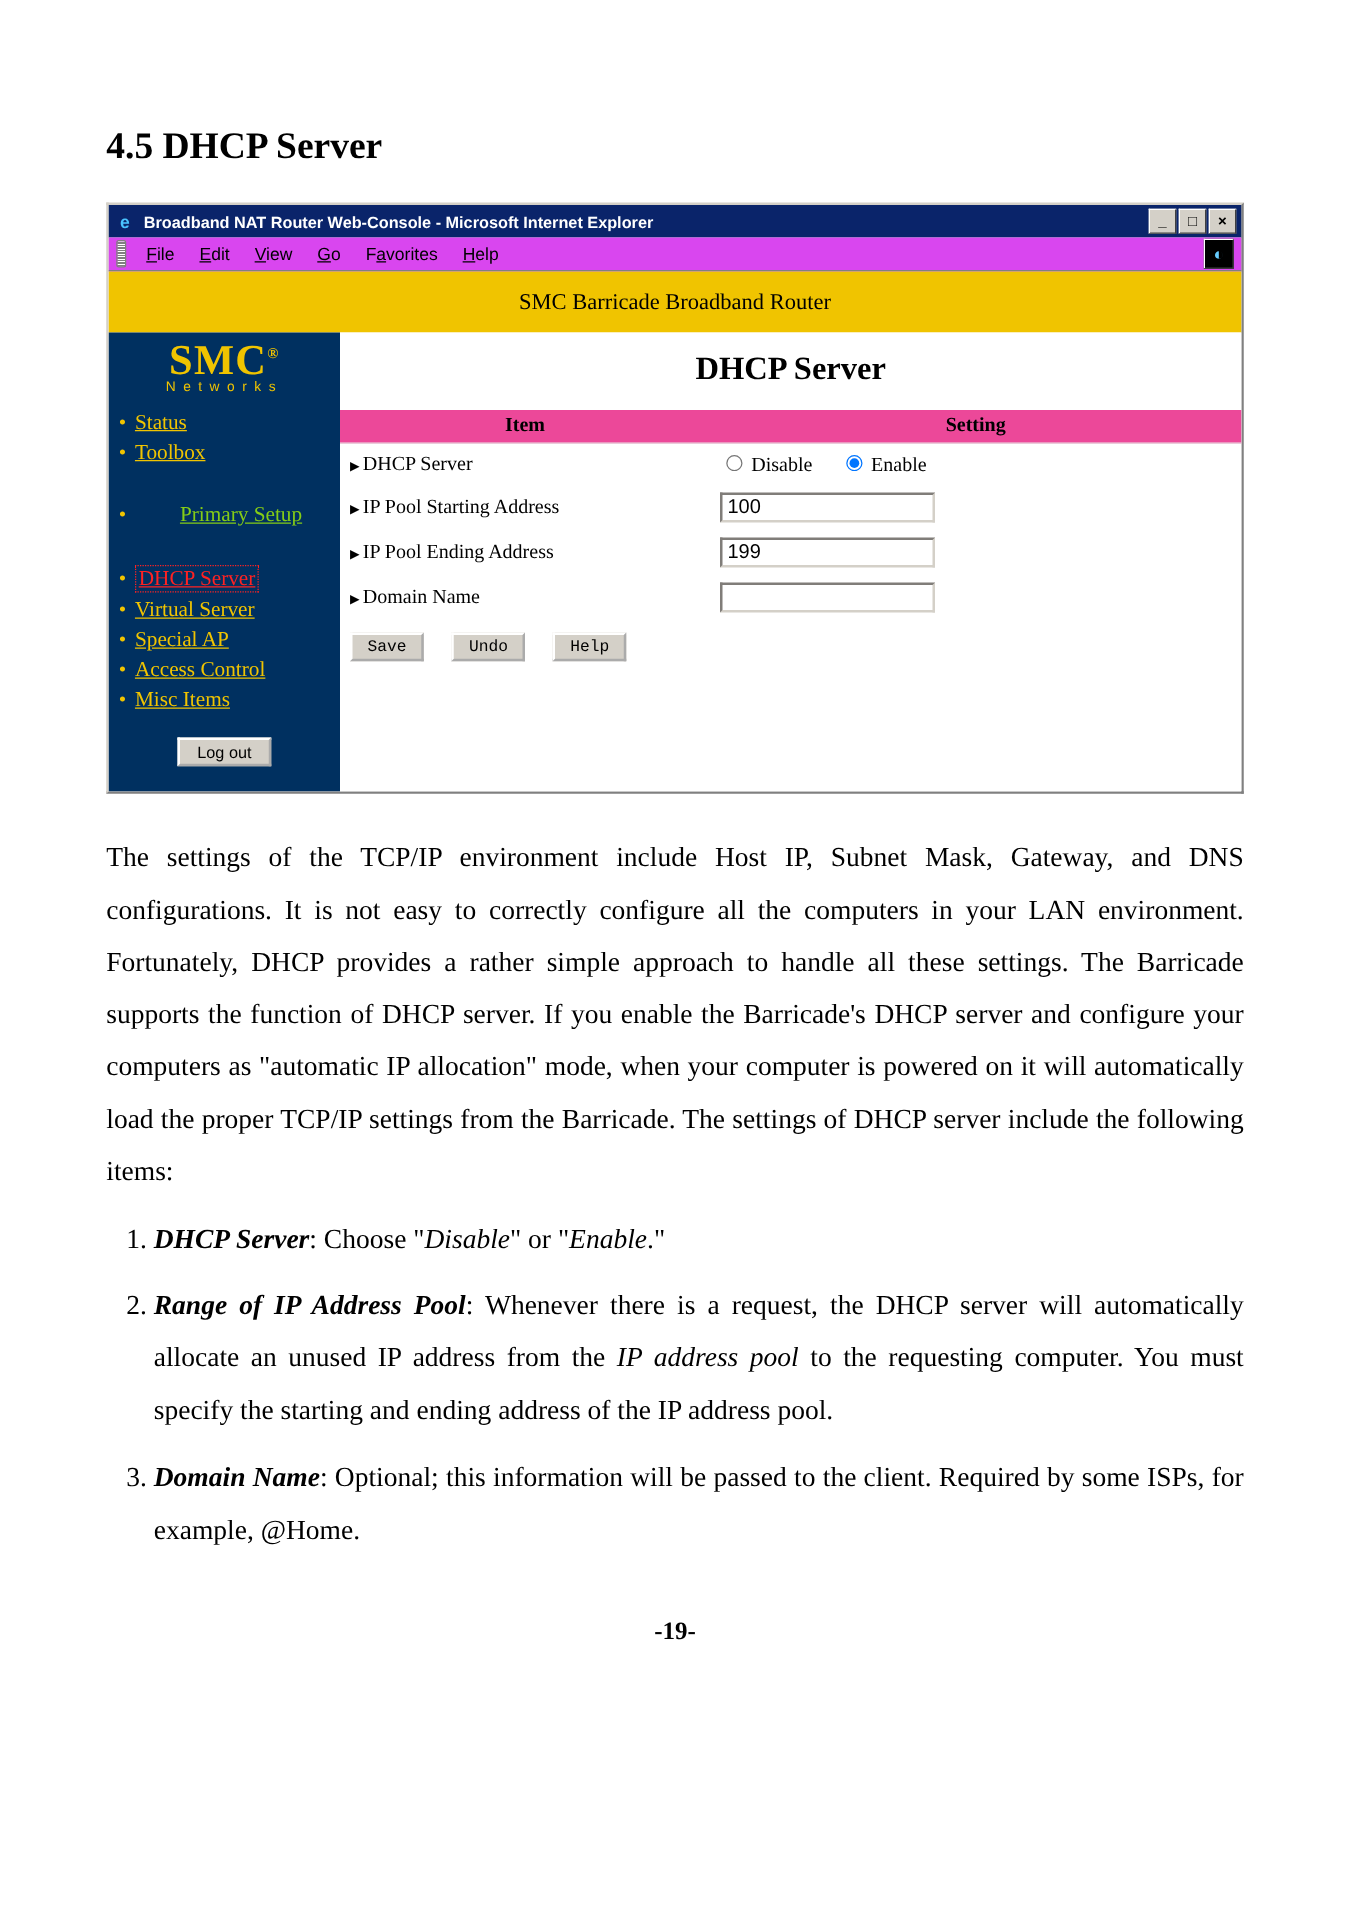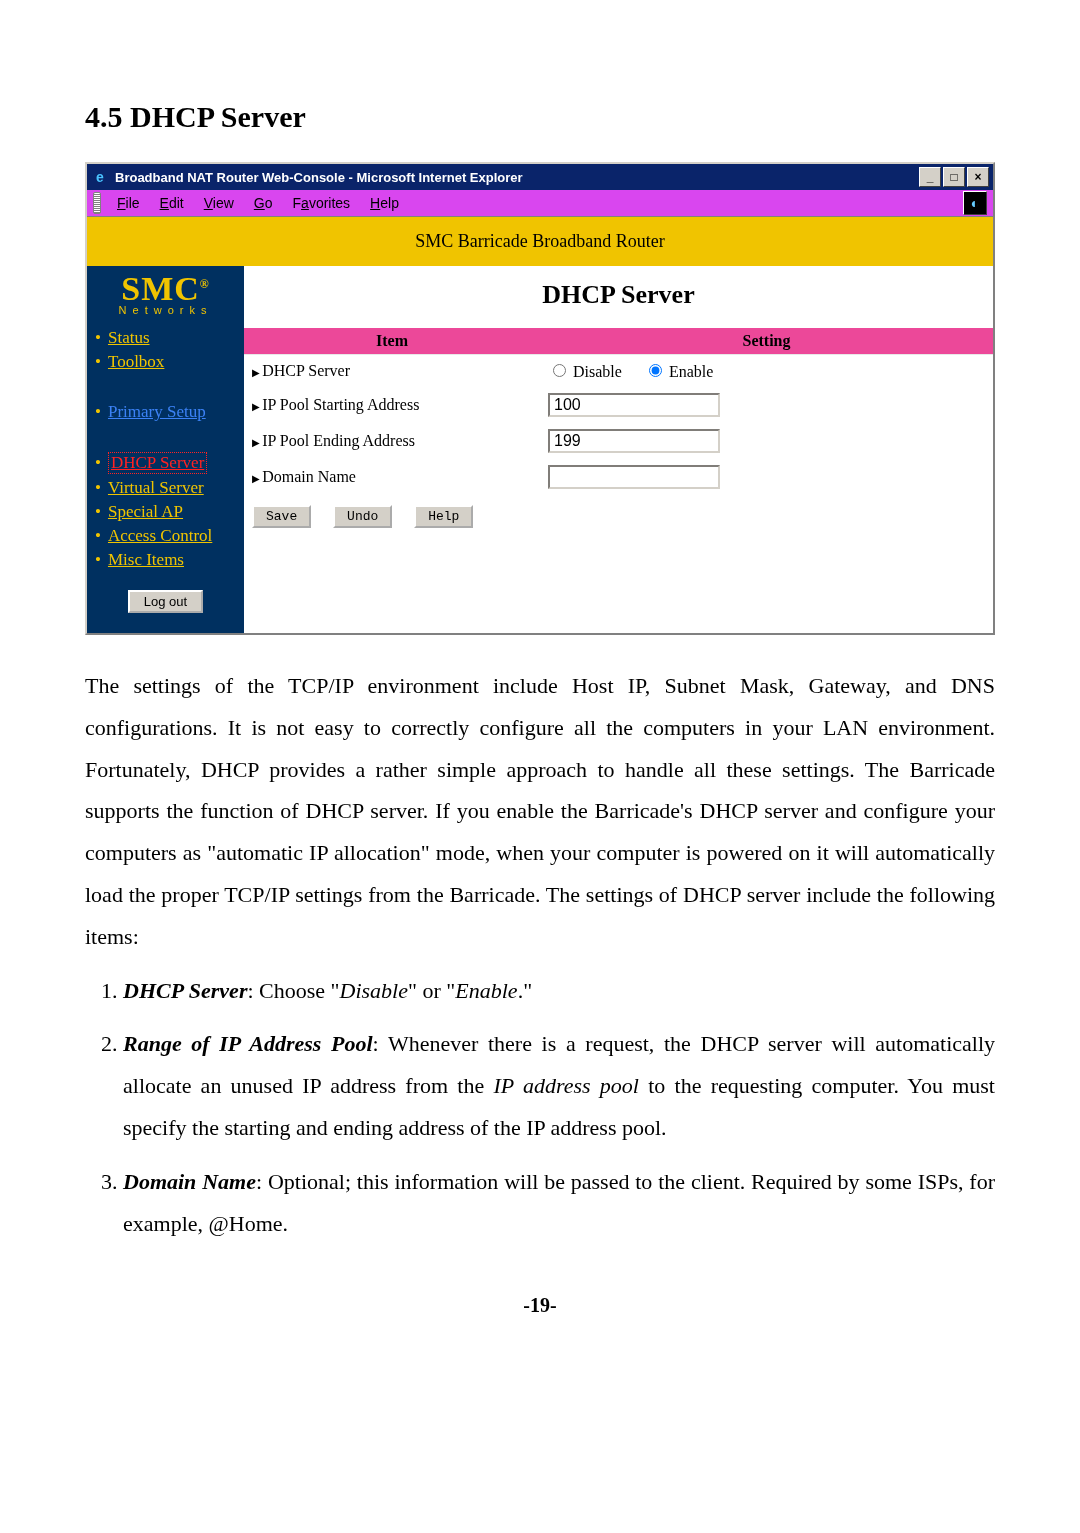--- a/index.html
+++ b/index.html
@@ -102,21 +102,21 @@
     text-align: center;
     padding: 14px 0;
     font-family: "Times New Roman", serif;
     font-size: 18px;
   }
   .router-body {
     display: flex;
     min-height: 305px;
   }
   .sidebar {
-    width: 157px;
+    width: 185px;
     background: #003060;
     color: #fff;
     padding: 0 0 20px 0;
     display: flex;
     flex-direction: column;
     align-items: stretch;
   }
   .logo-box {
     text-align: center;
     padding: 6px 0 2px 0;
@@ -152,21 +152,21 @@
   .nav li::before {
     content: "•";
     color: #f0c400;
     margin-right: 7px;
   }
   .nav a {
     color: #f0c400;
     text-decoration: underline;
     cursor: pointer;
   }
-  .nav li.primary a { color: #3b82f6; }
+  .nav li.primary a { color: #84cc16; margin-left: 36px; }
   .nav li.current a {
     color: #ff2222;
     border: 1px dotted #ff2222;
     padding: 0 2px;
   }
   .nav-spacer { height: 18px; }
   .logout-wrap { text-align: center; padding-top: 18px; }
   .logout-btn {
     background: #d4d0c8;
     border: 2px outset #fff;

